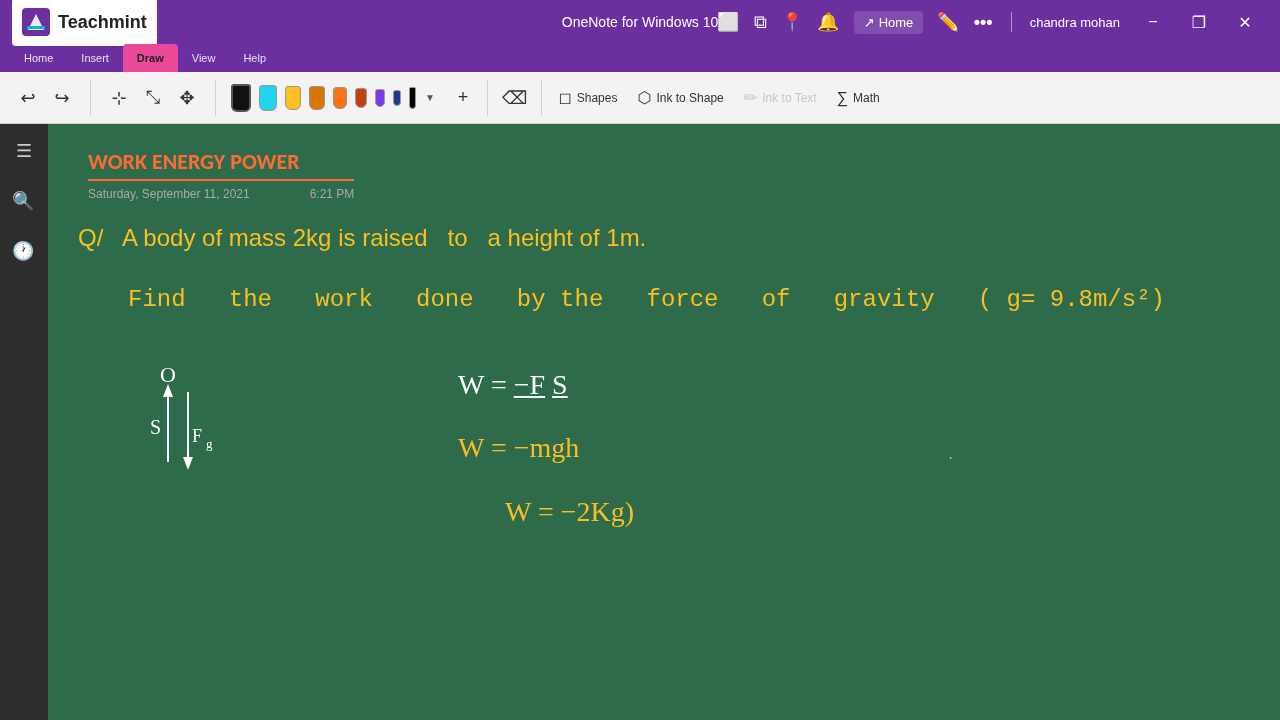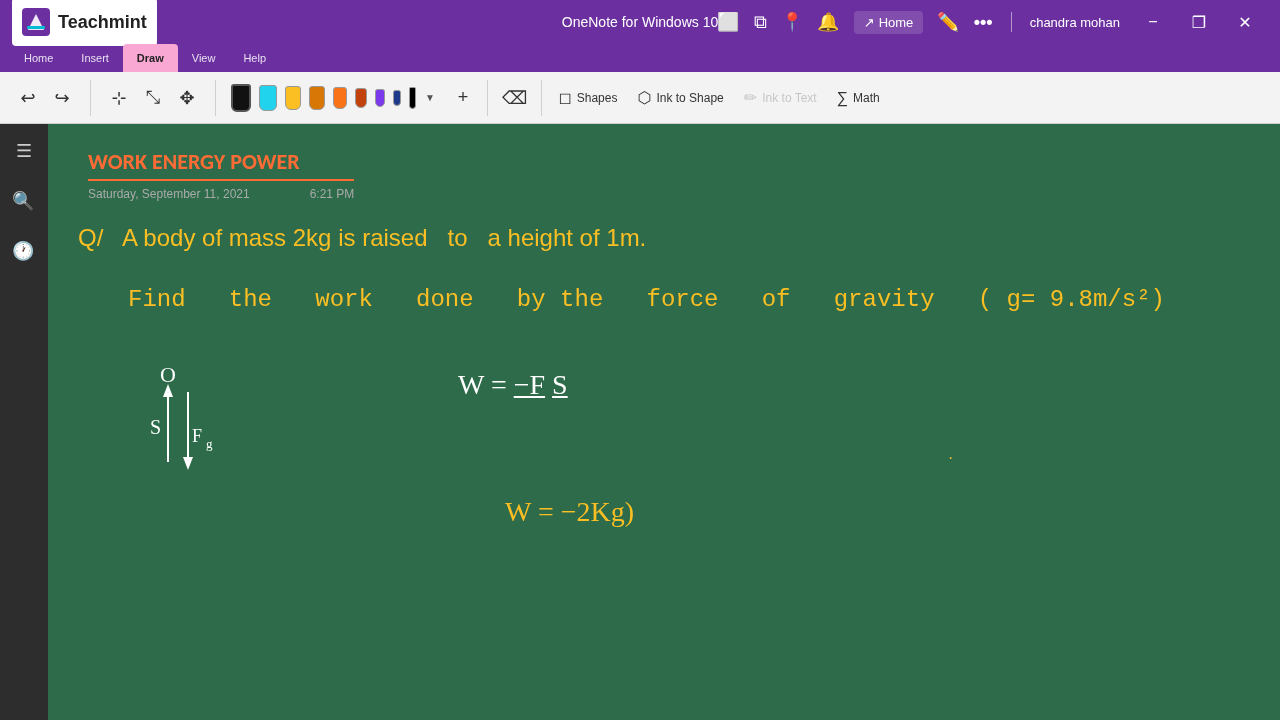--- a/index.html
+++ b/index.html
@@ -19,21 +19,21 @@
     .win-btn { width: 46px; height: 44px; display: flex; align-items: center; justify-content: center; cursor: pointer; color: white; font-size: 16px; }
     #divider { width: 1px; height: 20px; background: rgba(255,255,255,0.5); margin: 0 8px; }
 
     
     #ribbon-tabs {
       display: flex; align-items: flex-end; background: #6b2fa0; padding: 0 10px; height: 28px;
     }
     .ribbon-tab {
       padding: 4px 14px; font-size: 11px; color: rgba(255,255,255,0.85); cursor: pointer; border-radius: 4px 4px 0 0; height: 28px; display: flex; align-items: center;
     }
-    .ribbon-tab.active { background: #f9a8d4; color: #222; font-weight: 600; }
+    .ribbon-tab.active { background: #ec4899; color: #222; font-weight: 600; }
 
     
     #toolbar {
       display: flex; align-items: center; background: #f3f3f3; border-bottom: 1px solid #d0d0d0;
       height: 52px; padding: 0 8px; gap: 4px;
     }
     .tb-group { display: flex; align-items: center; gap: 2px; padding: 0 4px; }
     .tb-separator { width: 1px; height: 36px; background: #d0d0d0; margin: 0 4px; }
     .tb-btn {
       display: flex; flex-direction: column; align-items: center; justify-content: center;
@@ -285,20 +285,23 @@
       <text x="12" y="72" fill="white" font-size="20" font-family="'Segoe Script','Comic Sans MS',cursive">S</text>
 
       <text x="54" y="80" fill="white" font-size="18" font-family="'Segoe Script','Comic Sans MS',cursive">F</text>
       <text x="68" y="86" fill="white" font-size="13" font-family="'Segoe Script','Comic Sans MS',cursive">g</text>
     </svg>
 
     <div style="position:absolute;top:155px;left:380px;color:white;font-size:28px;font-family:'Segoe Script','Comic Sans MS',cursive;white-space:nowrap;">
       W = <span style="text-decoration:underline;">−F</span> <span style="text-decoration:underline;">S</span>
     </div>
 
+    <div style="position:absolute;top:218px;left:380px;color:#fbbf24;font-size:28px;font-family:'Segoe Script','Comic Sans MS',cursive;white-space:nowrap;">
+      W = −mgh
+    </div>
 
     <div style="position:absolute;top:282px;left:380px;color:#fbbf24;font-size:28px;font-family:'Segoe Script','Comic Sans MS',cursive;white-space:nowrap;margin-left:47px;">
       W = −2Kg)
     </div>
 
     <div style="position:absolute;top:235px;left:870px;color:#fbbf24;font-size:16px;">·</div>
   </div>
 </div>
 
 </body></html>

